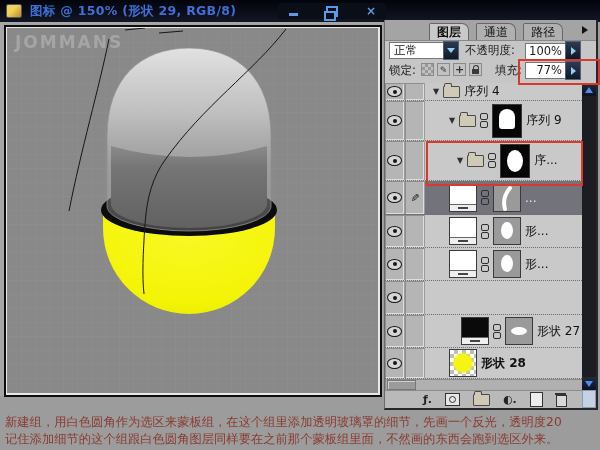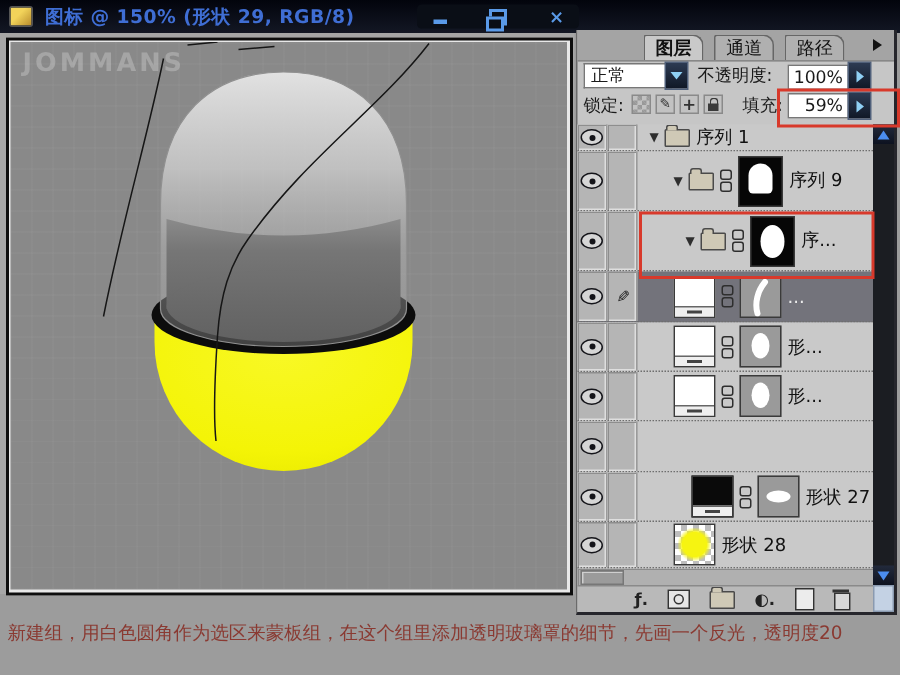--- a/index.html
+++ b/index.html
@@ -183,38 +183,38 @@
       <span class="lbl" style="left:4px;">锁定:</span>
       <span class="lockicons">
         <span class="lockico checker"></span>
         <span class="lockico">✎</span>
         <span class="lockico" style="font-size:11px;font-weight:bold;">+</span>
         <span class="lockico">
             <span class="padlock"></span>
           </span>
       </span>
       <span class="lbl" style="left:110px;">填充:</span>
-      <span class="valbox" style="left:140px;top:2px;">59%</span>
+      <span class="valbox" style="left:140px;top:2px;">77%</span>
       <span class="arrbtn" style="left:180px;top:1px;">
           <span class="tri-r"></span>
         </span>
     </div>
 
     <div class="layers" id="layers">
         <div class="lrow" style="height: 18px;">
           <span class="cell">
             <span class="eye">
               <i></i>
             </span>
           </span>
           <span class="cell col2"></span>
           <span class="lcontent" style="padding-left: 8px;">
             <span class="expander">▼</span>
             <span class="folder"></span>
-            <span class="lname">序列 1</span>
+            <span class="lname">序列 4</span>
           </span>
         </div>
         <div class="lrow" style="height: 40px;">
           <span class="cell">
             <span class="eye">
               <i></i>
             </span>
           </span>
           <span class="cell col2"></span>
           <span class="lcontent" style="padding-left: 24px;">
@@ -345,21 +345,21 @@
             <span class="chain">
               <b></b>
               <b></b>
             </span>
             <span class="th vec">
               <span class="vof"></span>
             </span>
             <span class="lname">形状 27</span>
           </span>
         </div>
-        <div class="lrow" style="height: 31px;">
+        <div class="lrow" style="height: 31px; font-weight: bold;">
           <span class="cell">
             <span class="eye">
               <i></i>
             </span>
           </span>
           <span class="cell col2"></span>
           <span class="lcontent" style="padding-left: 24px;">
             <span class="th checker">
               <span class="yellowblob"></span>
             </span>
@@ -399,15 +399,16 @@
         </span>
       </div>
     <div class="rcorner"></div>
 
     <div class="redbox red-fill"></div>
     <div class="redbox red-row"></div>
   </div>
 
   <div class="caption">
     <div>新建组，用白色圆角作为选区来蒙板组，在这个组里添加透明玻璃罩的细节，先画一个反光，透明度20</div>
+    <div>记住添加细节的这个组跟白色圆角图层同样要在之前那个蒙板组里面，不然画的东西会跑到选区外来。</div>
   </div>
 
 </div>
 
 </body></html>

